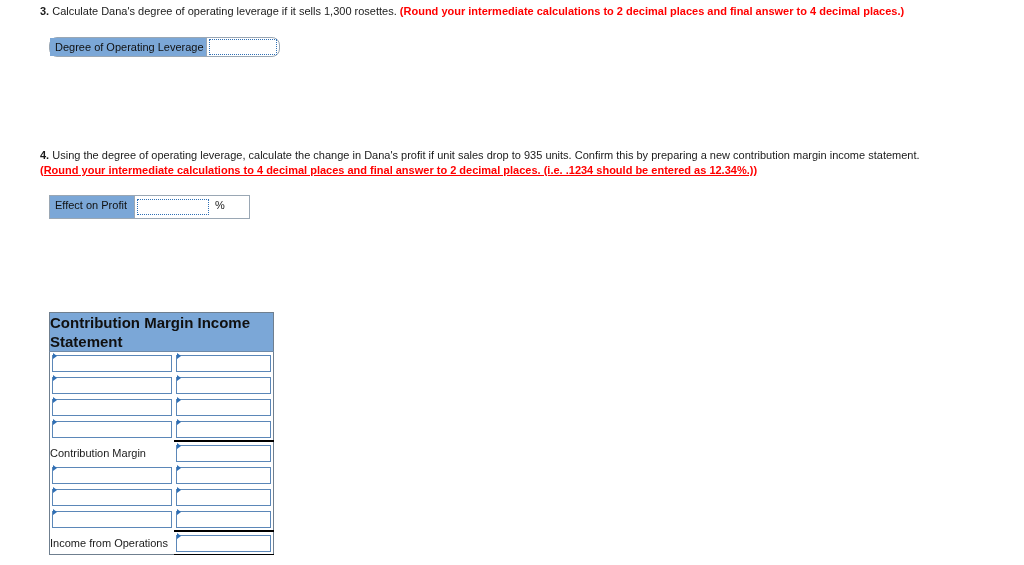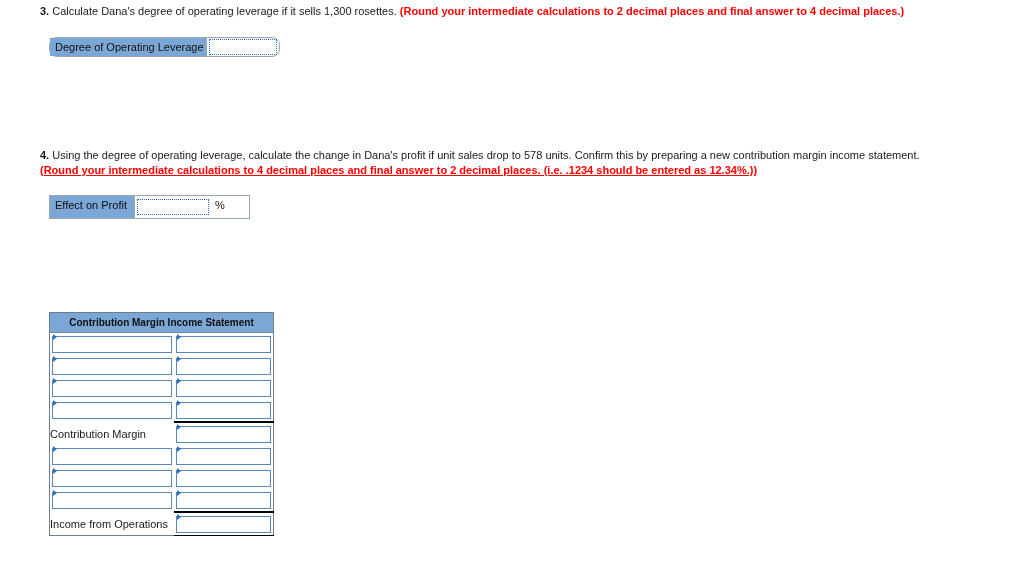--- a/index.html
+++ b/index.html
@@ -107,22 +107,22 @@
     margin: 0;
     vertical-align: middle;
   }
   .col-label { width: 124px; }
   .col-value { width: 100px; }
 
   .hdr-cell {
     background: #7BA7D7;
     color: #101010;
     font-weight: bold;
-    font-size: 10px;
-    text-align: center;
+    font-size: 15px;
+    text-align: left;
     height: 19px;
     line-height: 19px;
     border-bottom: 1px solid #6f8aa8;
   }
 
   .static-label {
     font-size: 11px;
     height: 20px;
     line-height: 20px;
     padding-left: 4px;
@@ -182,21 +182,21 @@
   <span class="q-note">(Round your intermediate calculations to 2 decimal places and final answer to 4 decimal places.)</span>
 </div>
 
 <div class="answer-row" id="dol-row">
   <div class="answer-label">Degree of Operating Leverage</div>
   <input class="dotted-input" id="dol-input" type="text" value="" placeholder="" style="">
 </div>
 
 <div class="question" id="q4-block">
   <span class="q-num">4.</span>
-  <span class="q-text">Using the degree of operating leverage, calculate the change in Dana's profit if unit sales drop to 578 units. Confirm this by preparing a new contribution margin income statement.</span>
+  <span class="q-text">Using the degree of operating leverage, calculate the change in Dana's profit if unit sales drop to 935 units. Confirm this by preparing a new contribution margin income statement.</span>
   <span class="q-note q-line2">(Round your intermediate calculations to 4 decimal places and final answer to 2 decimal places. (i.e. .1234 should be entered as 12.34%.))</span>
 </div>
 
 <div class="answer-row" id="eop-row">
   <div class="answer-label">Effect on Profit</div>
   <input class="dotted-input" id="eop-input" type="text" value="" placeholder="" style="">
   <div class="unit-cell">%</div>
 </div>
 
 <table id="cm-table">

